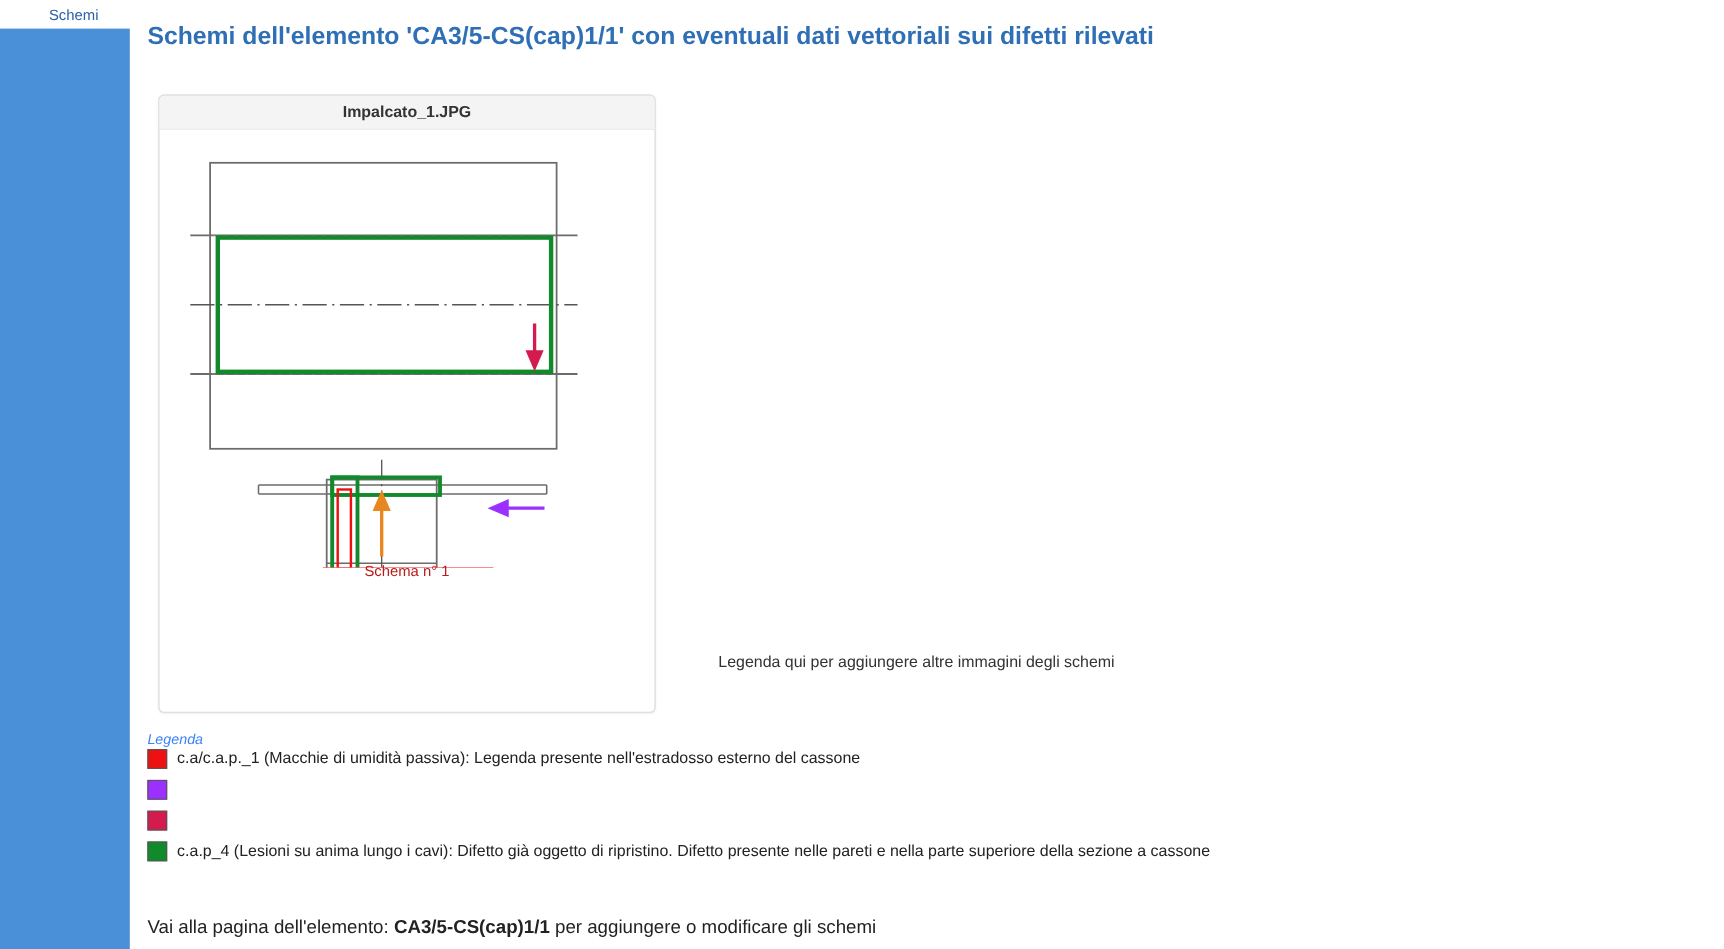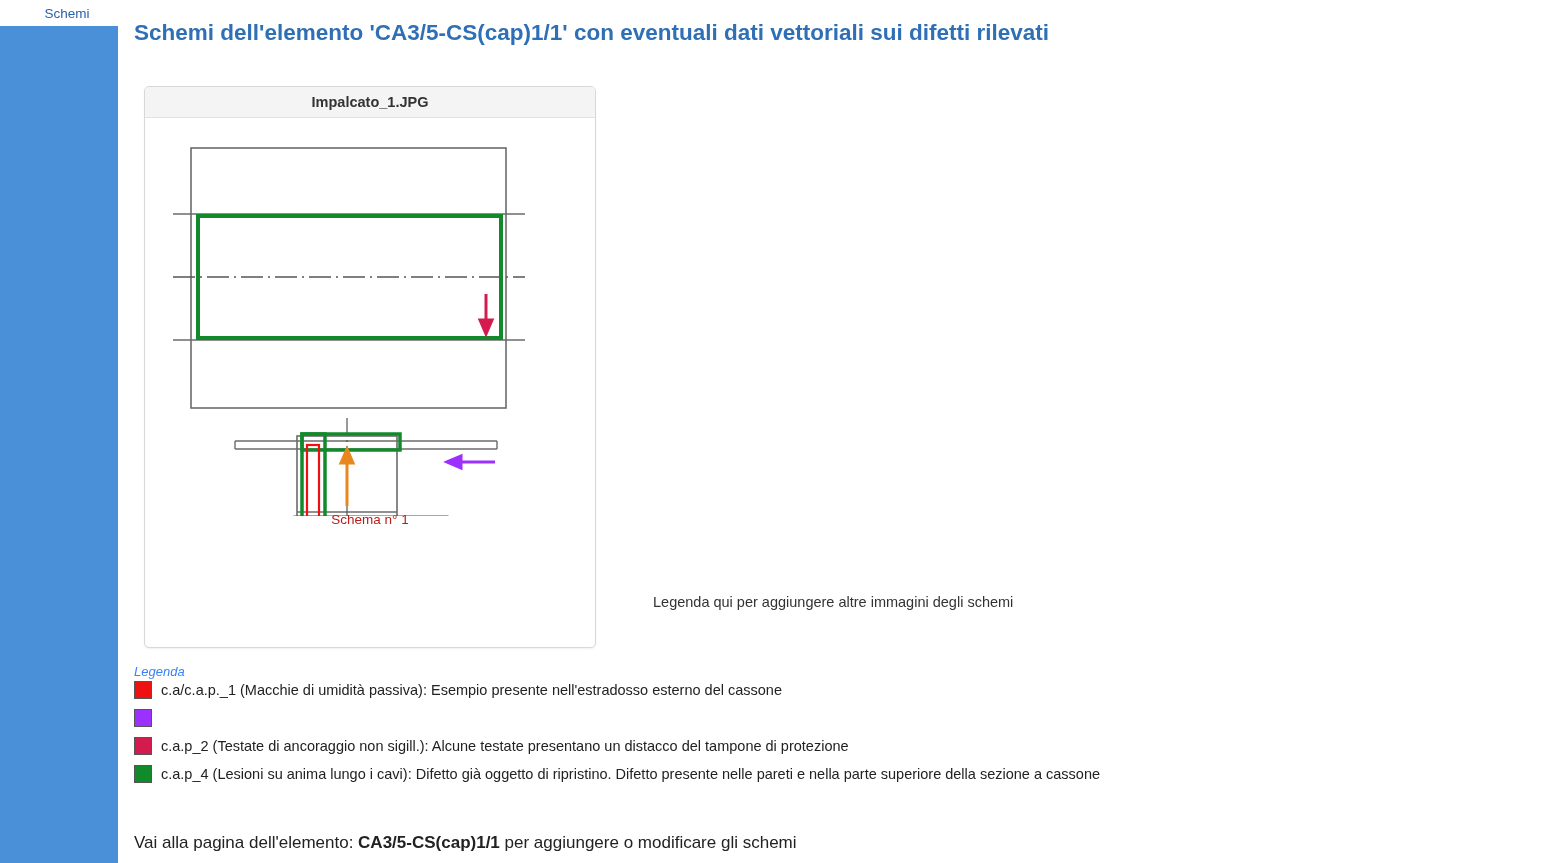--- a/index.html
+++ b/index.html
@@ -261,28 +261,27 @@
     <div class="schema-caption">Schema n° 1</div>
   </div>
 
   <div class="add-images-hint">Legenda qui per aggiungere altre immagini degli schemi</div>
 
   <div class="legend-title">Legenda</div>
 
   <div class="legend-list">
     <div class="legend-row">
       <span class="legend-swatch" style="background:#ee1111"></span>
-      <span class="legend-text">c.a/c.a.p._1 (Macchie di umidità passiva): Esempio presente nell'estradosso esterno del cassone</span>
+      <span class="legend-text">c.a/c.a.p._1 (Macchie di umidità passiva): Legenda presente nell'estradosso esterno del cassone</span>
     </div>
     <div class="legend-row">
       <span class="legend-swatch" style="background:#9b30ff"></span>
     </div>
     <div class="legend-row">
       <span class="legend-swatch" style="background:#d41b4e"></span>
-      <span class="legend-text">c.a.p_2 (Testate di ancoraggio non sigill.): Alcune testate presentano un distacco del tampone di protezione</span>
     </div>
     <div class="legend-row">
       <span class="legend-swatch" style="background:#118a2a"></span>
       <span class="legend-text">c.a.p_4 (Lesioni su anima lungo i cavi): Difetto già oggetto di ripristino. Difetto presente nelle pareti e nella parte superiore della sezione a cassone</span>
     </div>
   </div>
 
   <div class="footer-line">
     <span>Vai alla pagina dell'elemento:</span>
     <span class="elem-code">CA3/5-CS(cap)1/1</span>

